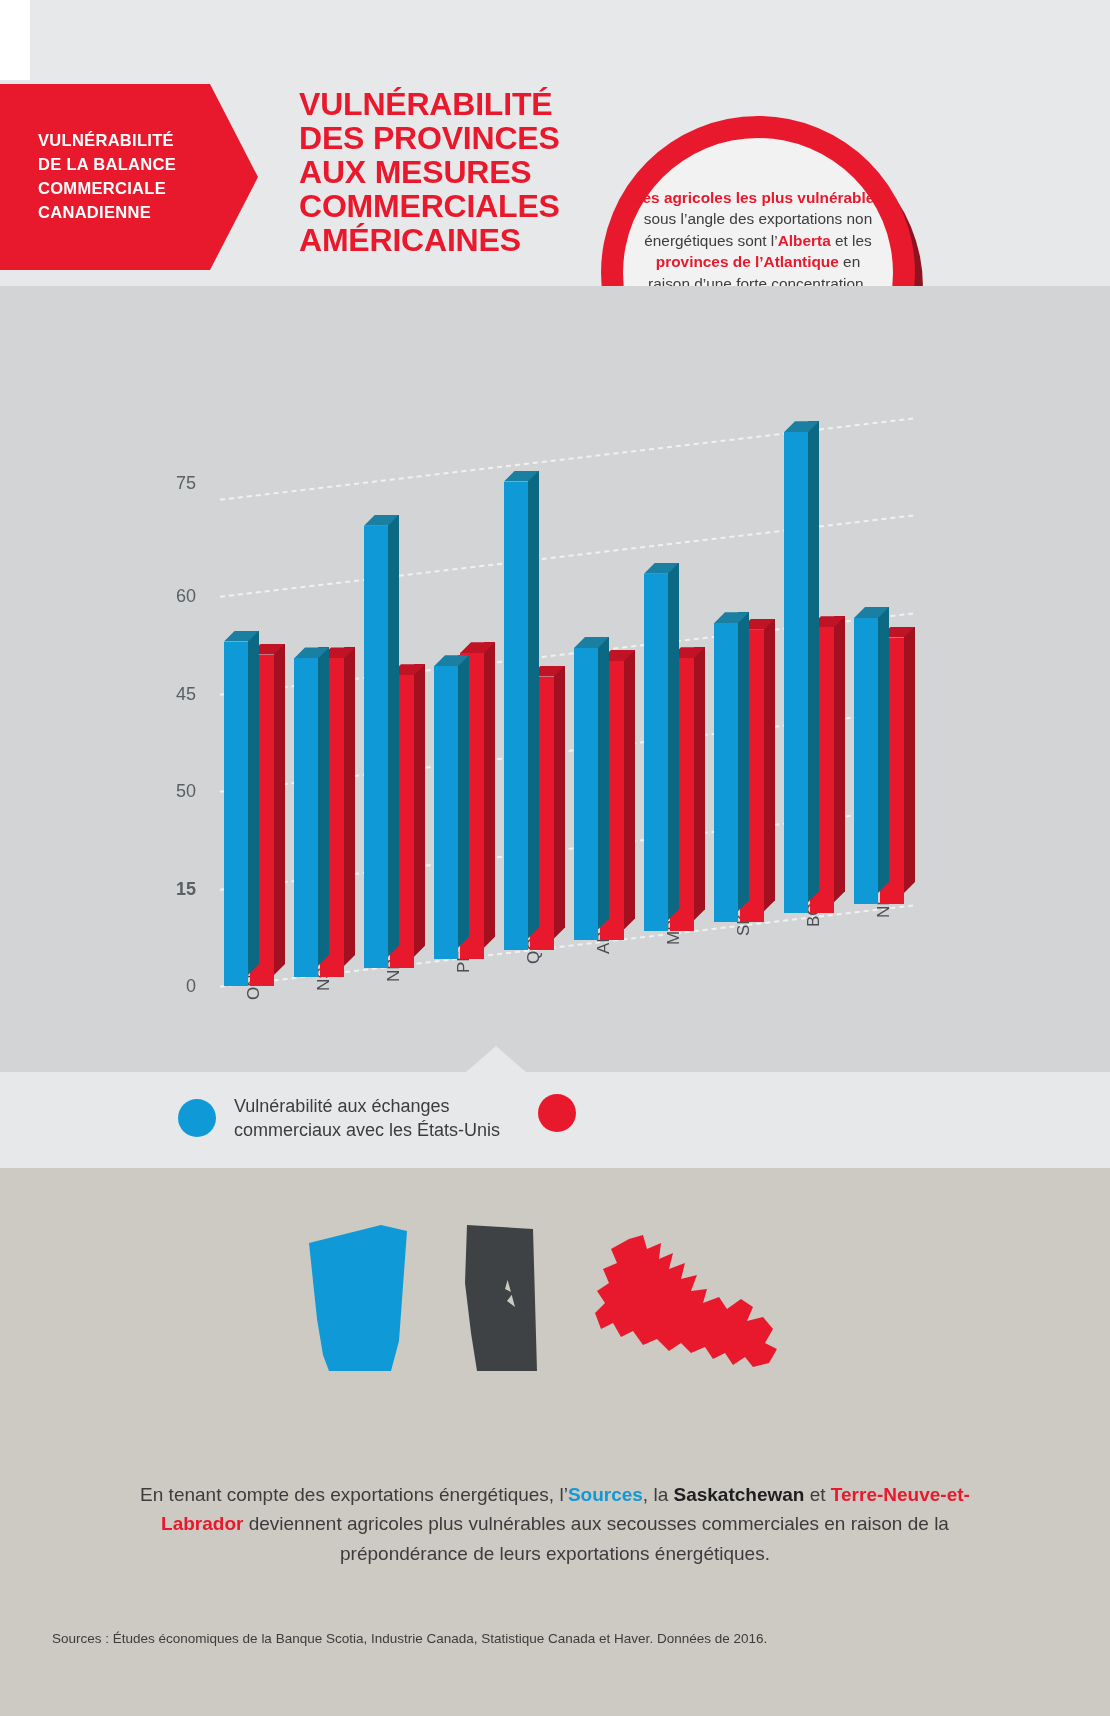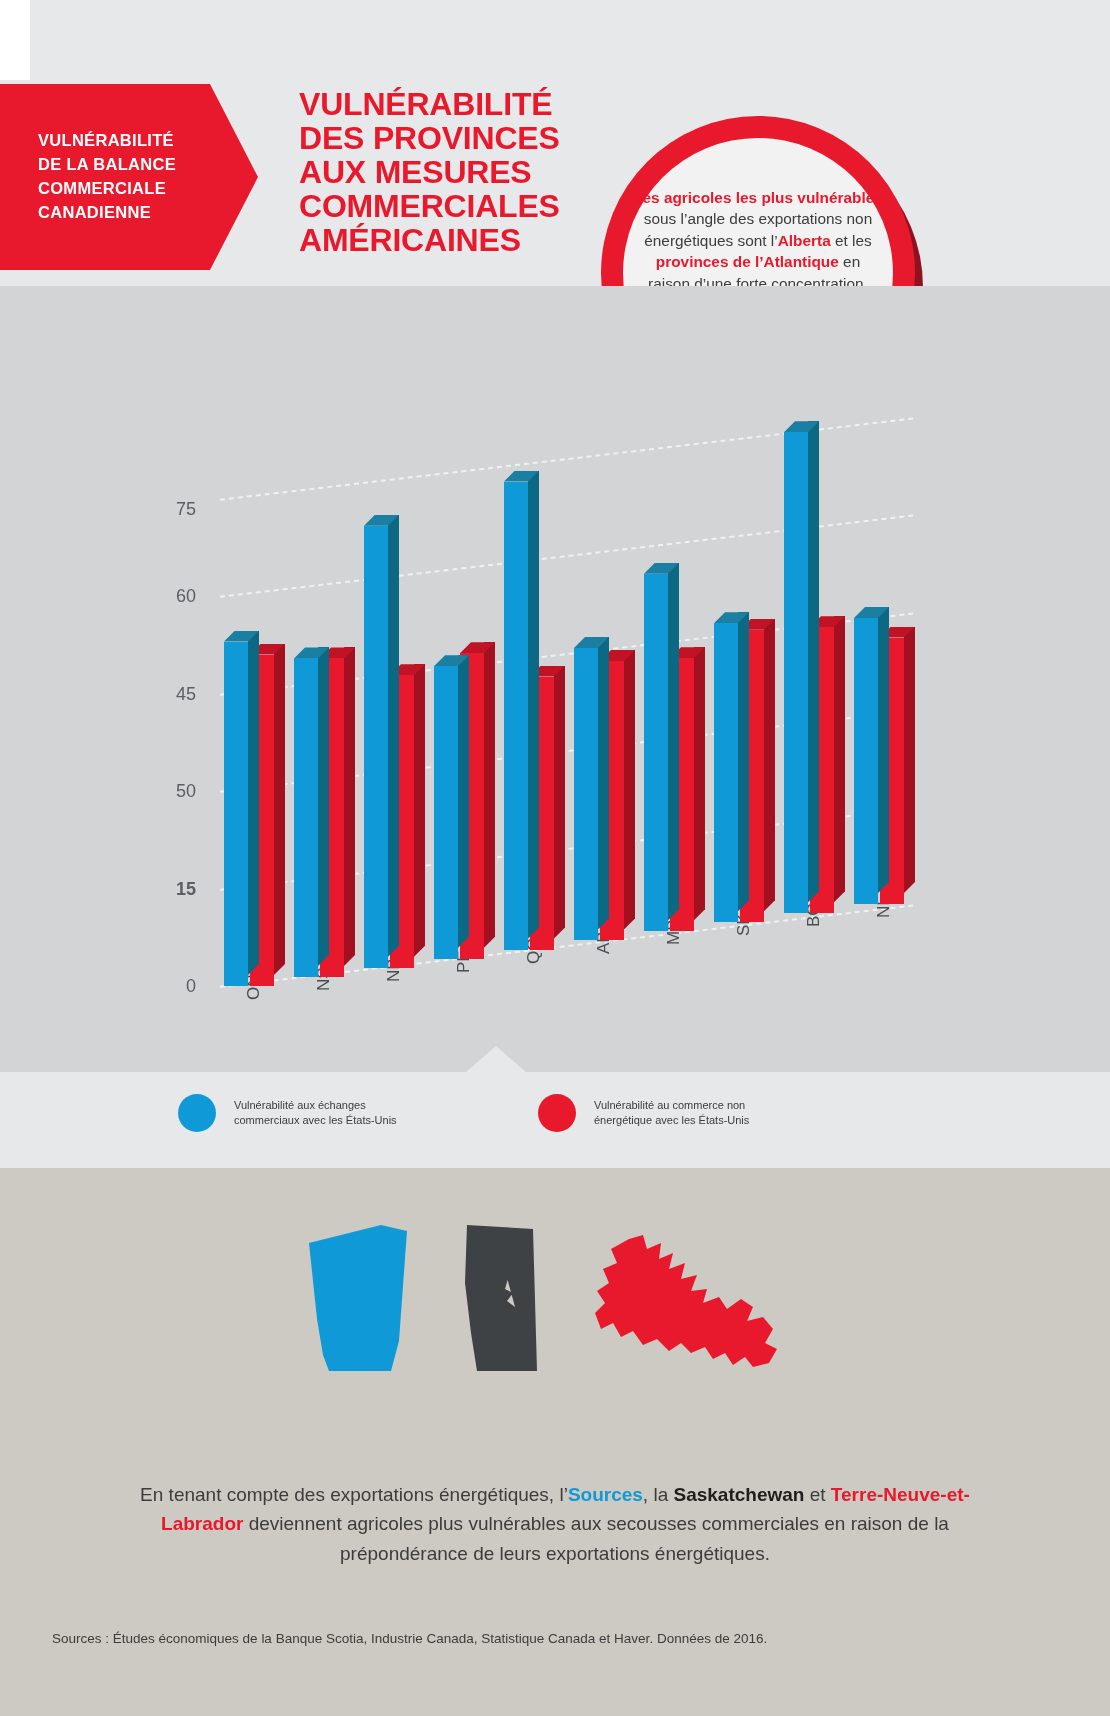--- a/index.html
+++ b/index.html
@@ -108,21 +108,21 @@
     border-bottom:26px solid #e6e8e9;
   }
 
   
   .band-legend { position:absolute; left:0; top:1072px; width:1110px; height:96px; background:#e6e8e9; }
   .legend-item { position:absolute; display:flex; align-items:center; gap:18px; }
   .legend-dot {
     width:38px; height:38px; border-radius:50%; flex:0 0 auto;
     box-shadow:0 0 0 3px #e6e8e9;
   }
-  .legend-label { font-size:11px; line-height:1.35; color:#3c3c3c; white-space:pre-line; }
+  .legend-label { font-size:18px; line-height:1.35; color:#3c3c3c; white-space:pre-line; }
 
   
   .band-maps { position:absolute; left:0; top:1168px; width:1110px; height:400px; background:#cdcac3; }
   .maps-row { position:absolute; left:0; top:1208px; width:1110px; height:165px;
               display:flex; justify-content:center; align-items:flex-end; gap:34px; }
   .maps-row svg { display:block; }
 
   .caption {
     position:absolute; left:120px; top:1480px; width:870px;
     text-align:center; font-size:19px; line-height:1.55; color:#3c3c3c;
@@ -167,21 +167,21 @@
 <div class="notch-a"></div>
 
 <div class="band-chart"></div>
 <div class="chart" id="chart-root">
   <div id="yaxis">
       <div class="ylabel" style="top: 700px; left: 150px; width: 46px;">0</div>
       <div class="ylabel" style="top: 602.5px; left: 150px; width: 46px; font-weight: bold;">15</div>
       <div class="ylabel" style="top: 505px; left: 150px; width: 46px;">50</div>
       <div class="ylabel" style="top: 407.5px; left: 150px; width: 46px;">45</div>
       <div class="ylabel" style="top: 310px; left: 150px; width: 46px;">60</div>
-      <div class="ylabel" style="top: 223px; left: 150px; width: 46px;">75</div>
+      <div class="ylabel" style="top: 197px; left: 150px; width: 46px;">75</div>
     </div>
   <div id="grid">
       <div class="gridrow" style="top: 700px;">
         <div class="seg" style="transform: rotate(-6.681deg);"></div>
       </div>
       <div class="gridrow" style="top: 602.5px;">
         <div class="seg" style="transform: rotate(-6.681deg);"></div>
       </div>
       <div class="gridrow" style="top: 505px;">
         <div class="seg" style="transform: rotate(-6.681deg);"></div>
@@ -316,22 +316,20 @@
 
 <div class="band-legend"></div>
 <div id="legend">
     <div class="legend-item" style="left: 178px; top: 1094px;">
       <div class="legend-dot" style="background: rgb(15, 154, 215);"></div>
       <div class="legend-label">Vulnérabilité aux échanges
 commerciaux avec les États-Unis</div>
     </div>
     <div class="legend-item" style="left: 538px; top: 1094px;">
       <div class="legend-dot" style="background: rgb(232, 25, 44);"></div>
-      <div class="legend-label">Vulnérabilité au commerce non
-énergétique avec les États-Unis</div>
     </div>
   </div>
 
 <div class="band-maps"></div>
 <div class="maps-row">
   <svg width="110" height="150" viewBox="0 0 110 150">
     <path id="map-ab" d="M78 2 L104 8 L96 118 L88 148 L26 148 L20 132 L14 96 L10 58 L6 20 Z" fill="#0f9ad7"></path>
   </svg>
   <svg width="96" height="150" viewBox="0 0 96 150">
     <path id="map-sk" d="M20 2 L86 6 L90 148 L30 148 L24 110 L18 60 Z

